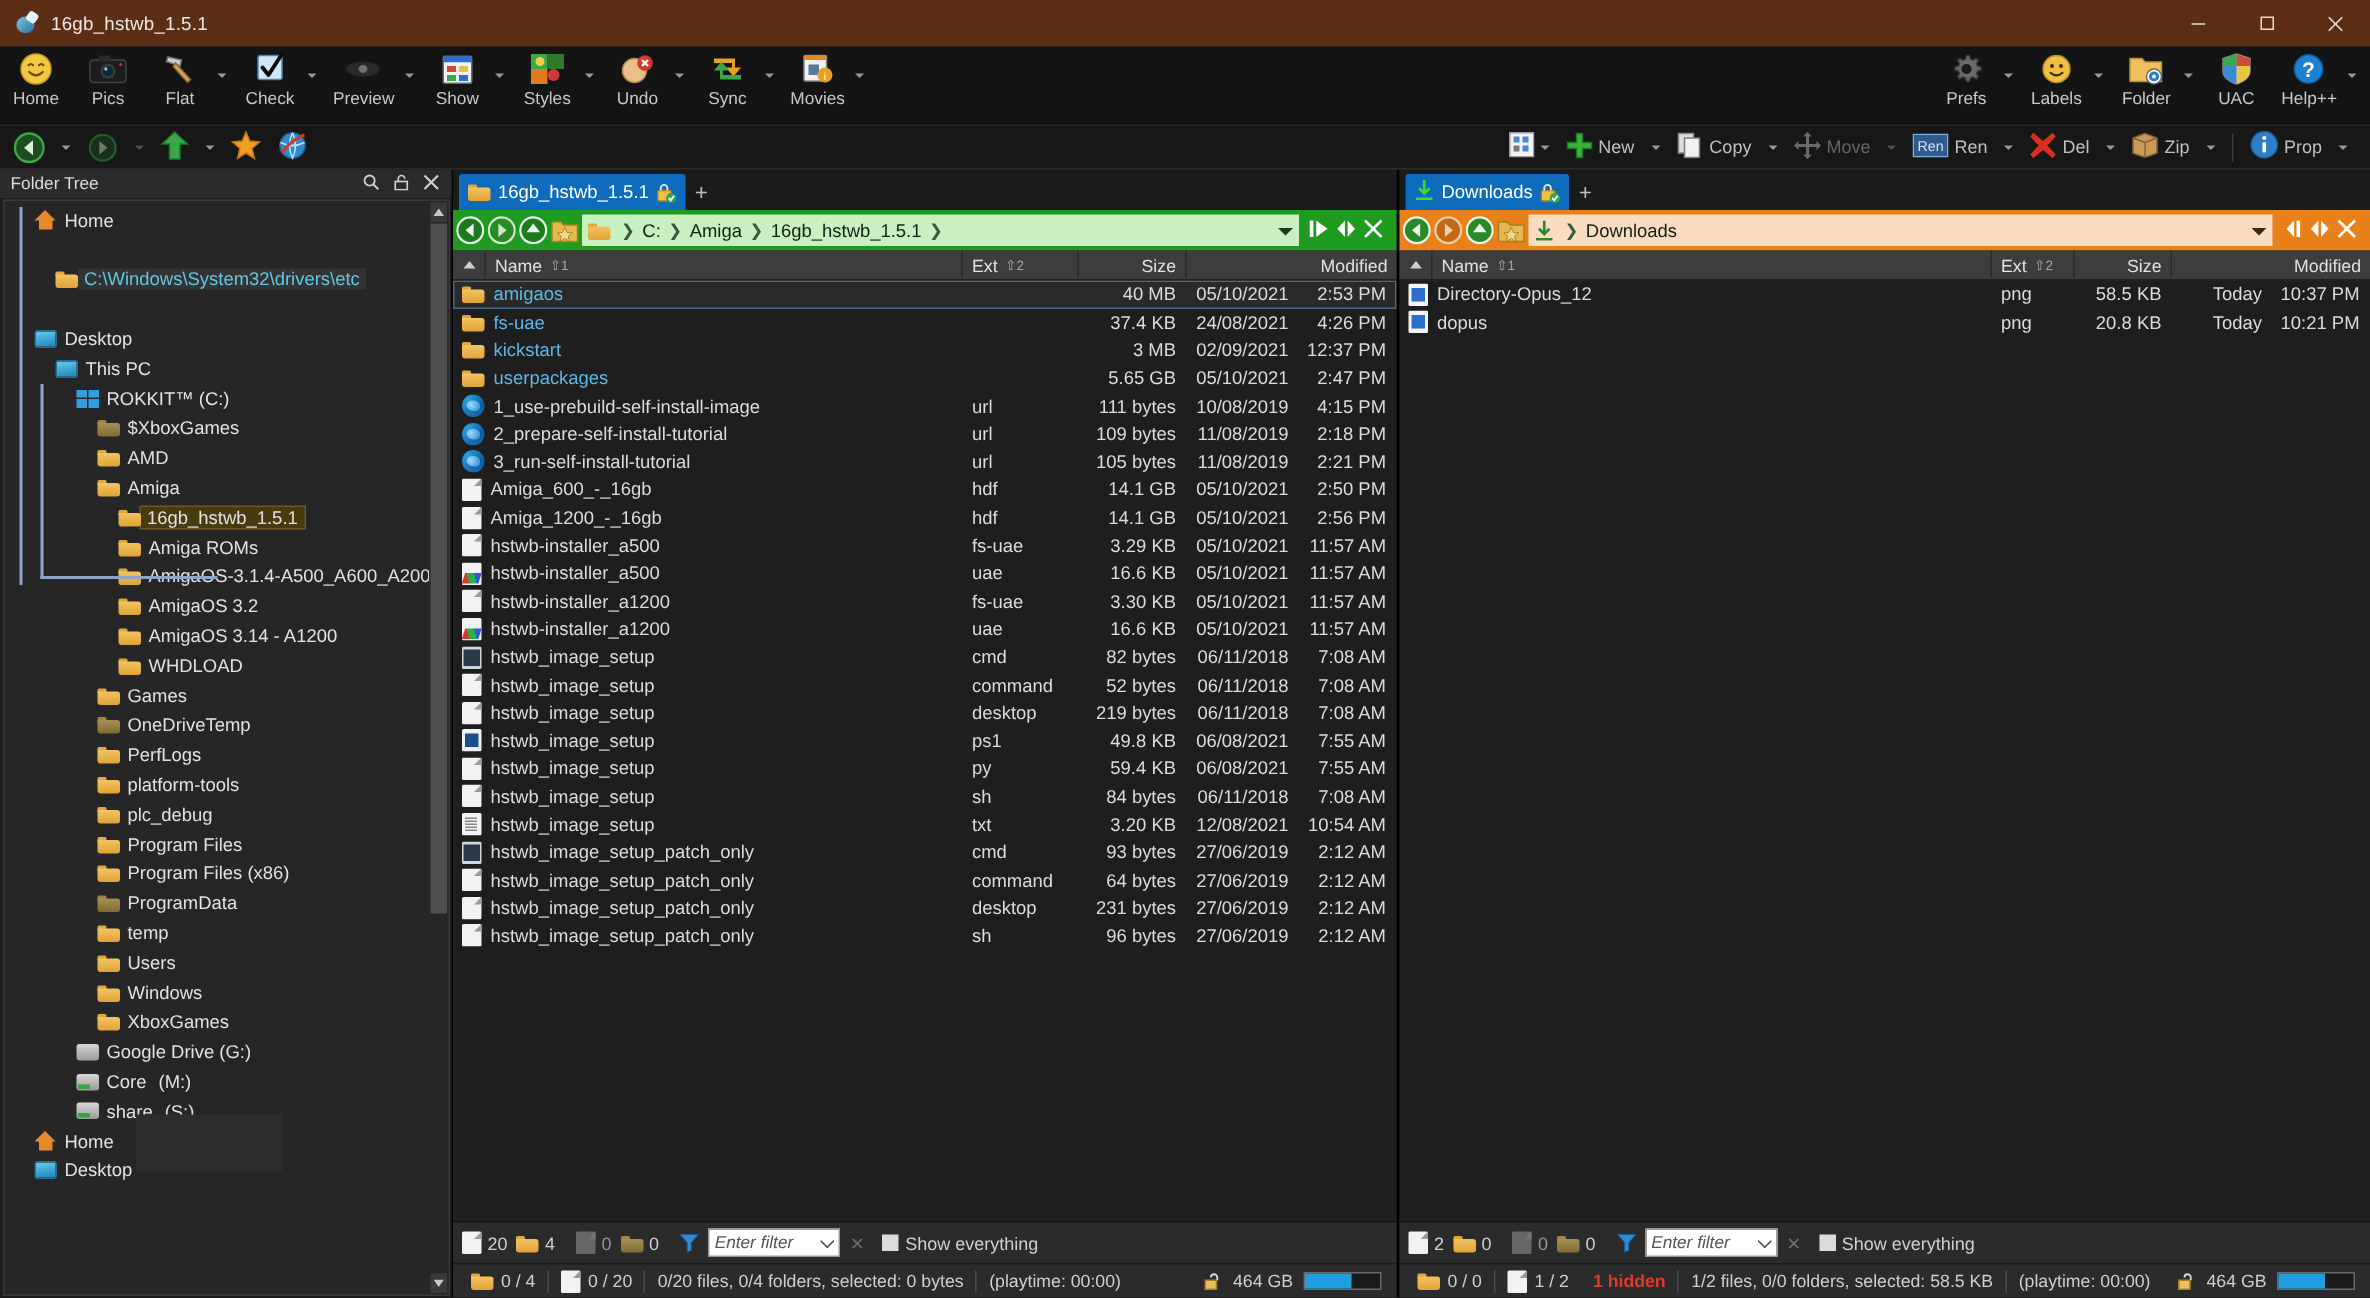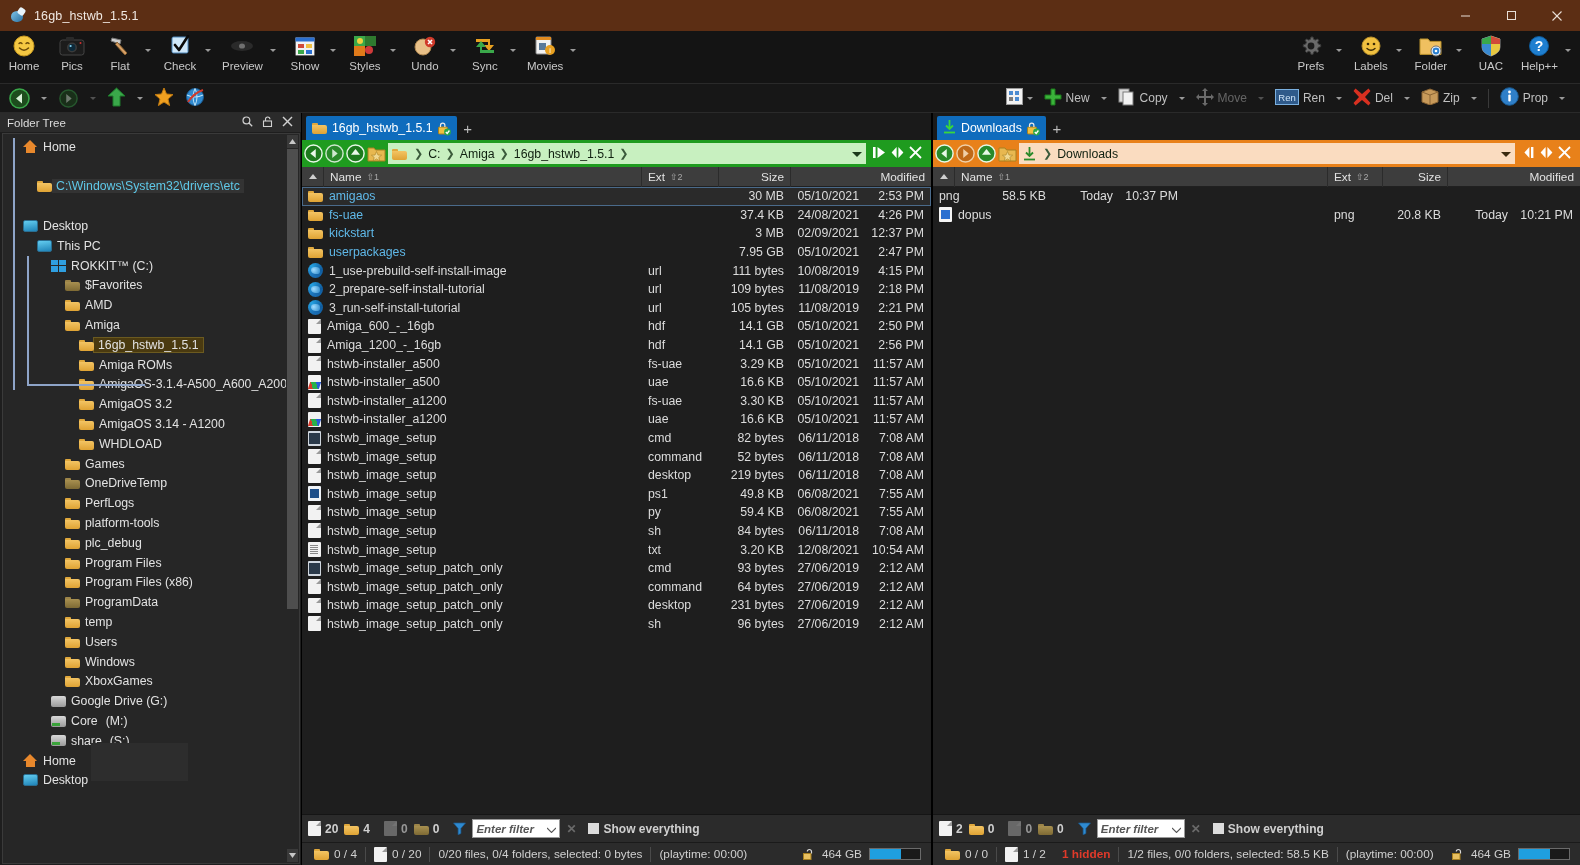--- a/index.html
+++ b/index.html
@@ -190,21 +190,21 @@
   .ic-cmd{width:13px;height:15px;flex:0 0 13px;background:#cfd6de;position:relative;border-radius:1px;}
   .ic-cmd:after{content:'';position:absolute;left:1px;top:2px;width:11px;height:11px;
     background:#2b3a4a;}
   .ic-ps{width:13px;height:15px;flex:0 0 13px;background:#eef2f7;position:relative;border-radius:1px;}
   .ic-ps:after{content:'';position:absolute;left:2px;top:3px;width:9px;height:9px;background:#1c4e8a;}
   .ic-png{width:13px;height:15px;flex:0 0 13px;background:#f5f5f5;position:relative;border-radius:1px;}
   .ic-png:after{content:'';position:absolute;left:2px;top:3px;width:9px;height:9px;background:#2a6fd0;}
 
   
   .filterbar{height:28px;flex:0 0 28px;background:#2b2b2b;display:flex;align-items:center;
-             gap:6px;padding:0 6px;border-top:1px solid #151515;font-size:12px;color:#d0d0d0;font-weight:bold;}
+             gap:6px;padding:0 6px;border-top:1px solid #151515;font-size:12px;color:#d0d0d0;}
   .cnt{display:flex;align-items:center;gap:4px;}
   .filterinput{background:#ffffff;color:#555;border:1px solid #9a9a9a;height:19px;width:88px;
     display:flex;align-items:center;padding:0 3px;font-style:italic;font-size:11.5px;}
   .filterinput .ph{flex:1 1 auto;overflow:hidden;white-space:nowrap;}
   .chkbx{width:11px;height:11px;background:#dcdcdc;display:inline-block;}
   .funnel{width:13px;height:13px;position:relative;}
   .statusbar{height:23px;flex:0 0 23px;background:#2b2b2b;display:flex;align-items:center;
              gap:0;padding:0 4px;border-top:1px solid #1a1a1a;font-size:11.8px;color:#d0d0d0;justify-content:space-between;}
   .st-seg{display:flex;align-items:center;gap:5px;padding:0 8px;}
   .st-div{width:1px;height:15px;background:#4a4a4a;}
@@ -648,21 +648,21 @@
               <span class="win-ico">
                 <i></i>
                 <i></i>
                 <i></i>
                 <i></i>
               </span>
               <span class="lbl">ROKKIT™ (C:)</span>
             </div>
             <div class="trow ind4">
               <span class="folder-ico dk"></span>
-              <span class="lbl">$Favorites</span>
+              <span class="lbl">$XboxGames</span>
             </div>
             <div class="trow ind4">
               <span class="folder-ico"></span>
               <span class="lbl">AMD</span>
             </div>
             <div class="trow ind4">
               <span class="folder-ico"></span>
               <span class="lbl">Amiga</span>
             </div>
             <div class="trow ind5 sel">
@@ -889,21 +889,21 @@
           </div>
         </div>
 
         <div class="filelist" id="left-filelist">
             <div class="frow selrow">
               <span class="fc-name isdir">
                 <span class="folder-ico"></span>
                 <span class="txt">amigaos</span>
               </span>
               <span class="fc-ext" style="width:77px;flex:0 0 77px"></span>
-              <span class="fc-size" style="width:72px;flex:0 0 72px">30 MB</span>
+              <span class="fc-size" style="width:72px;flex:0 0 72px">40 MB</span>
               <span class="fc-date" style="width:74px;flex:0 0 74px">05/10/2021</span>
               <span class="fc-time" style="width:66px;flex:0 0 66px">2:53 PM</span>
             </div>
             <div class="frow">
               <span class="fc-name isdir">
                 <span class="folder-ico"></span>
                 <span class="txt">fs-uae</span>
               </span>
               <span class="fc-ext" style="width:77px;flex:0 0 77px"></span>
               <span class="fc-size" style="width:72px;flex:0 0 72px">37.4 KB</span>
@@ -919,21 +919,21 @@
               <span class="fc-size" style="width:72px;flex:0 0 72px">3 MB</span>
               <span class="fc-date" style="width:74px;flex:0 0 74px">02/09/2021</span>
               <span class="fc-time" style="width:66px;flex:0 0 66px">12:37 PM</span>
             </div>
             <div class="frow">
               <span class="fc-name isdir">
                 <span class="folder-ico"></span>
                 <span class="txt">userpackages</span>
               </span>
               <span class="fc-ext" style="width:77px;flex:0 0 77px"></span>
-              <span class="fc-size" style="width:72px;flex:0 0 72px">7.95 GB</span>
+              <span class="fc-size" style="width:72px;flex:0 0 72px">5.65 GB</span>
               <span class="fc-date" style="width:74px;flex:0 0 74px">05/10/2021</span>
               <span class="fc-time" style="width:66px;flex:0 0 66px">2:47 PM</span>
             </div>
             <div class="frow">
               <span class="fc-name">
                 <span class="ic-edge"></span>
                 <span class="txt">1_use-prebuild-self-install-image</span>
               </span>
               <span class="fc-ext" style="width:77px;flex:0 0 77px">url</span>
               <span class="fc-size" style="width:72px;flex:0 0 72px">111 bytes</span>
@@ -1297,20 +1297,24 @@
           <div class="ch right" style="width:65px;flex:0 0 65px;">
             <span>Size</span>
           </div>
           <div class="ch right" style="width:132px;flex:0 0 132px;border-right:none;">
             <span>Modified</span>
           </div>
         </div>
 
         <div class="filelist" id="right-filelist">
             <div class="frow">
+              <span class="fc-name">
+                <span class="ic-png"></span>
+                <span class="txt">Directory-Opus_12</span>
+              </span>
               <span class="fc-ext" style="width:55px;flex:0 0 55px">png</span>
               <span class="fc-size" style="width:65px;flex:0 0 65px">58.5 KB</span>
               <span class="fc-date" style="width:66px;flex:0 0 66px">Today</span>
               <span class="fc-time" style="width:66px;flex:0 0 66px">10:37 PM</span>
             </div>
             <div class="frow">
               <span class="fc-name">
                 <span class="ic-png"></span>
                 <span class="txt">dopus</span>
               </span>

